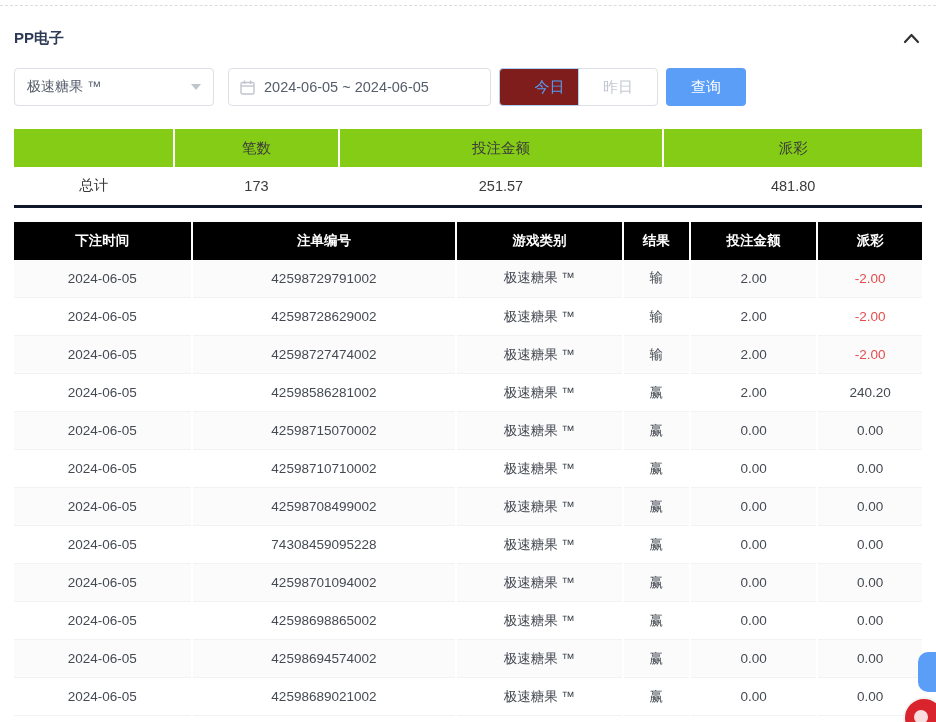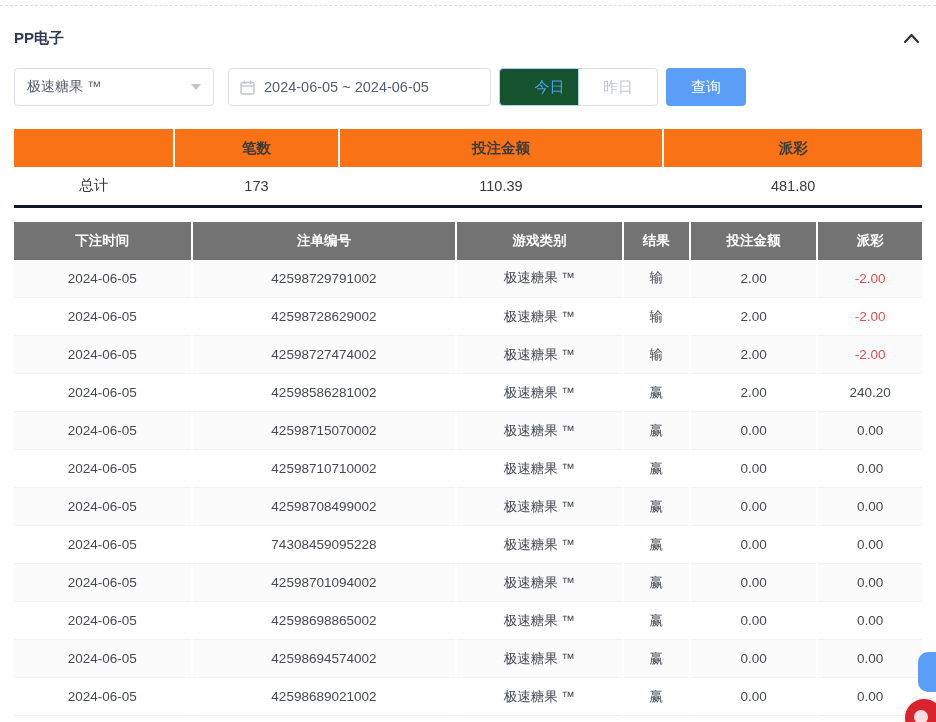--- a/index.html
+++ b/index.html
@@ -41,44 +41,44 @@
   }
   .btn-group { margin-left: 8px; display: flex; }
   .range-btn {
     width: 80px; height: 38px; background: #fff;
     border: 1px solid #dcdfe6; font-size: 15px; color: #c3c7cf; cursor: pointer;
   }
   .range-btn + .range-btn { margin-left: -1px; }
   .range-btn:first-child { border-radius: 4px 0 0 4px; }
   .range-btn:last-child { border-radius: 0 4px 4px 0; }
   .range-btn.active {
-    color: #549ff8; border-color: #aad2fb; background: #14532d; position: relative; z-index: 1; padding-left: 21px;
+    color: #549ff8; border-color: #aad2fb; background: #7f1d1d; position: relative; z-index: 1; padding-left: 21px;
   }
   .search-btn {
     margin-left: 8px; width: 80px; height: 38px;
     background: #5b9ef8; color: #fff; border: none; border-radius: 4px;
     font-size: 15px; cursor: pointer;
   }
 
   
   table { border-collapse: collapse; width: 100%; table-layout: fixed; }
   .summary-table { margin-top: 23px; }
   .summary-table th {
-    background: #f97316; height: 38px; font-size: 14.5px; font-weight: 700;
+    background: #84cc16; height: 38px; font-size: 14.5px; font-weight: 400;
     color: #3b3b3b; text-align: center;
   }
   .summary-table th + th, .summary-table td + td { border-left: 2px solid #fff; }
   .summary-table td {
     height: 39px; font-size: 14.5px; color: #3b3b3b; text-align: center;
     background: #fff; border-bottom: 3px solid #0f172a;
   }
 
   .bet-table { margin-top: 14px; }
   .bet-table th {
-    background: #737373; color: #fff; height: 38px;
+    background: #000000; color: #fff; height: 38px;
     font-size: 13.5px; font-weight: 700; text-align: center;
   }
   .bet-table th + th, .bet-table td + td { border-left: 2px solid #fff; }
   .bet-table td {
     height: 38px; font-size: 13.5px; color: #454a52; text-align: center;
     border-bottom: 1px solid #f0f2f5; background: #fff;
     overflow: hidden; white-space: nowrap;
   }
   .bet-table tbody tr:nth-child(odd) td { background: #fbfbfc; }
   .bet-table td.neg { color: #e64c4c; }
@@ -150,21 +150,21 @@
         <th></th>
         <th>笔数</th>
         <th>投注金额</th>
         <th>派彩</th>
       </tr>
     </thead>
     <tbody>
       <tr>
         <td>总计</td>
         <td>173</td>
-        <td>110.39</td>
+        <td>251.57</td>
         <td>481.80</td>
       </tr>
     </tbody>
   </table>
 
   <table class="bet-table">
     <colgroup>
         <col style="width:175px">
         <col style="width:261px">
         <col style="width:164px">

